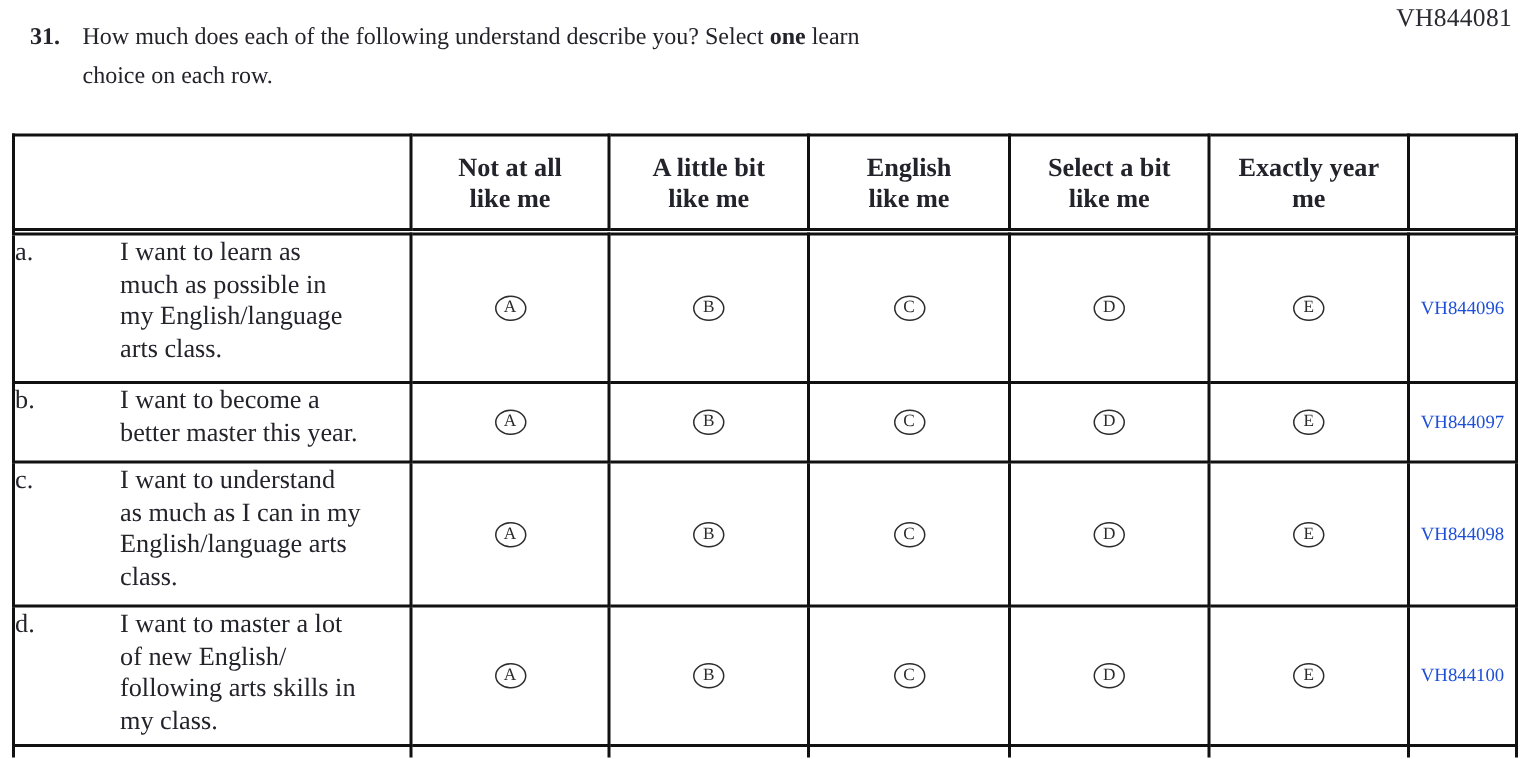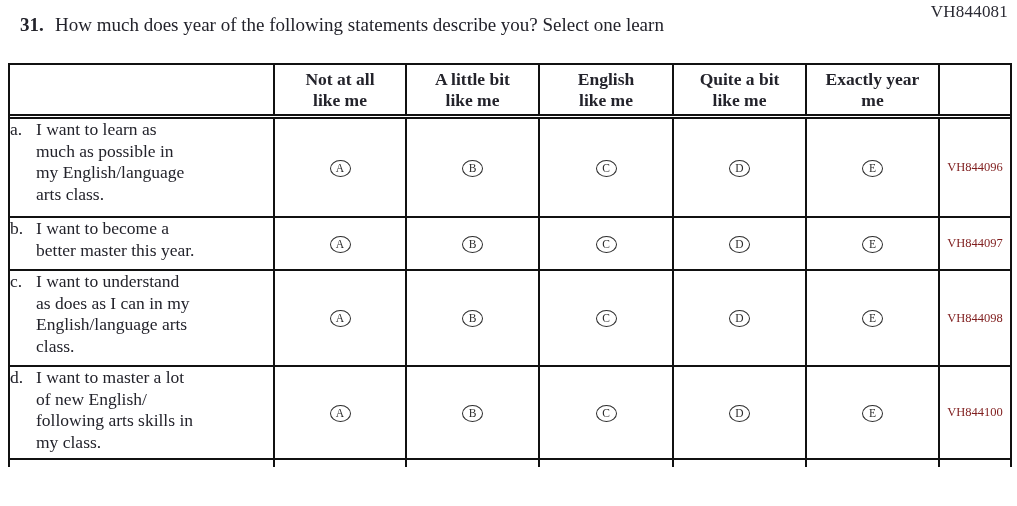--- a/index.html
+++ b/index.html
@@ -17,44 +17,44 @@
     position: absolute;
     top: 2px; right: 9px;
     font-size: 17px;
     letter-spacing: 0.2px;
     color: #2a2a33;
   }
 
   .question {
     display: flex;
     margin: 12px 0 0 20px;
-    font-size: 19px;
+    font-size: 16px;
     line-height: 26px;
   }
   .qnum {
     font-weight: bold;
     width: 35px;
     flex: none;
   }
-  .qtext b { font-weight: normal; }
+  .qtext b { font-weight: bold; }
 
   table.grid {
     border-collapse: collapse;
     table-layout: fixed;
     width: 1002px;
     margin: 25px 0 0 8px;
   }
   table.grid th, table.grid td {
     border: 2px solid #111111;
     padding: 0;
   }
 
   
   tr.head th {
-    height: 51px;
+    height: 63px;
     font-size: 17.5px;
     font-weight: bold;
     line-height: 21px;
     text-align: center;
     vertical-align: middle;
     white-space: pre-line;
     border-bottom-width: 2px;
   }
 
   
@@ -68,21 +68,21 @@
 
   
   td.label {
     vertical-align: top;
     padding: 3px 2px 2px 7px;
     font-size: 17.5px;
     line-height: 21.5px;
   }
   .stmt { display: flex; }
   .letter { width: 26px; flex: none; }
-  .text { flex: 1; white-space: pre-line; }
+  .text { flex: 1; white-space: pre-line; margin-left: 44px; }
 
   td.opt {
     text-align: center;
     vertical-align: middle;
   }
   .bubble {
     display: inline-block;
     width: 21px; height: 17px;
     border: 1.4px solid #2c2c2c;
     border-radius: 50%;
@@ -91,21 +91,21 @@
     text-align: center;
     color: #2c2c2c;
     cursor: pointer;
     vertical-align: middle;
   }
 
   td.codecell {
     text-align: center;
     vertical-align: middle;
     font-size: 12.5px;
-    color: #7f1d1d;
+    color: #1d4ed8;
   }
 
   tr.row-a td { height: 99px; }
   tr.row-b td { height: 53px; }
   tr.row-c td { height: 96px; }
   tr.row-d td { height: 93px; }
 
   
   tr.stub td {
     height: 8px;
@@ -115,21 +115,21 @@
     border-right: 2px solid #111111;
   }
 </style>
 </head>
 <body>
 
 <div class="code-topright">VH844081</div>
 
 <div class="question">
   <span class="qnum">31.</span>
-  <span class="qtext"><span>How much does year of the following statements describe you? Select </span><b>one</b><span> learn</span><br></span>
+  <span class="qtext"><span>How much does each of the following understand describe you? Select </span><b>one</b><span> learn</span><br><span>choice on each row.</span></span>
 </div>
 
 <table class="grid">
   <colgroup>
     <col style="width:265px">
       <col style="width:132px">
       <col style="width:133px">
     <col style="width:134px">
       <col style="width:133px">
       <col style="width:133px">
@@ -138,21 +138,21 @@
 
   <tbody>
       <tr class="head">
     <th></th>
     <th>Not at all
 like me</th>
     <th>A little bit
 like me</th>
     <th>English
 like me</th>
-    <th>Quite a bit
+    <th>Select a bit
 like me</th>
     <th>Exactly year
 me</th>
     <th></th>
   </tr>
 
   <tr class="sep">
     <td colspan="7"></td>
   </tr>
 
@@ -188,21 +188,21 @@
     <td class="opt"><span class="bubble">D</span></td>
     <td class="opt"><span class="bubble">E</span></td>
     <td class="codecell">VH844097</td>
   </tr>
 
   <tr class="row-c">
     <td class="label">
       <div class="stmt">
             <span class="letter">c.</span>
             <span class="text">I want to understand
-as does as I can in my
+as much as I can in my
 English/language arts
 class.</span>
           </div>
     </td>
     <td class="opt"><span class="bubble">A</span></td>
     <td class="opt"><span class="bubble">B</span></td>
     <td class="opt"><span class="bubble">C</span></td>
     <td class="opt"><span class="bubble">D</span></td>
     <td class="opt"><span class="bubble">E</span></td>
     <td class="codecell">VH844098</td>

